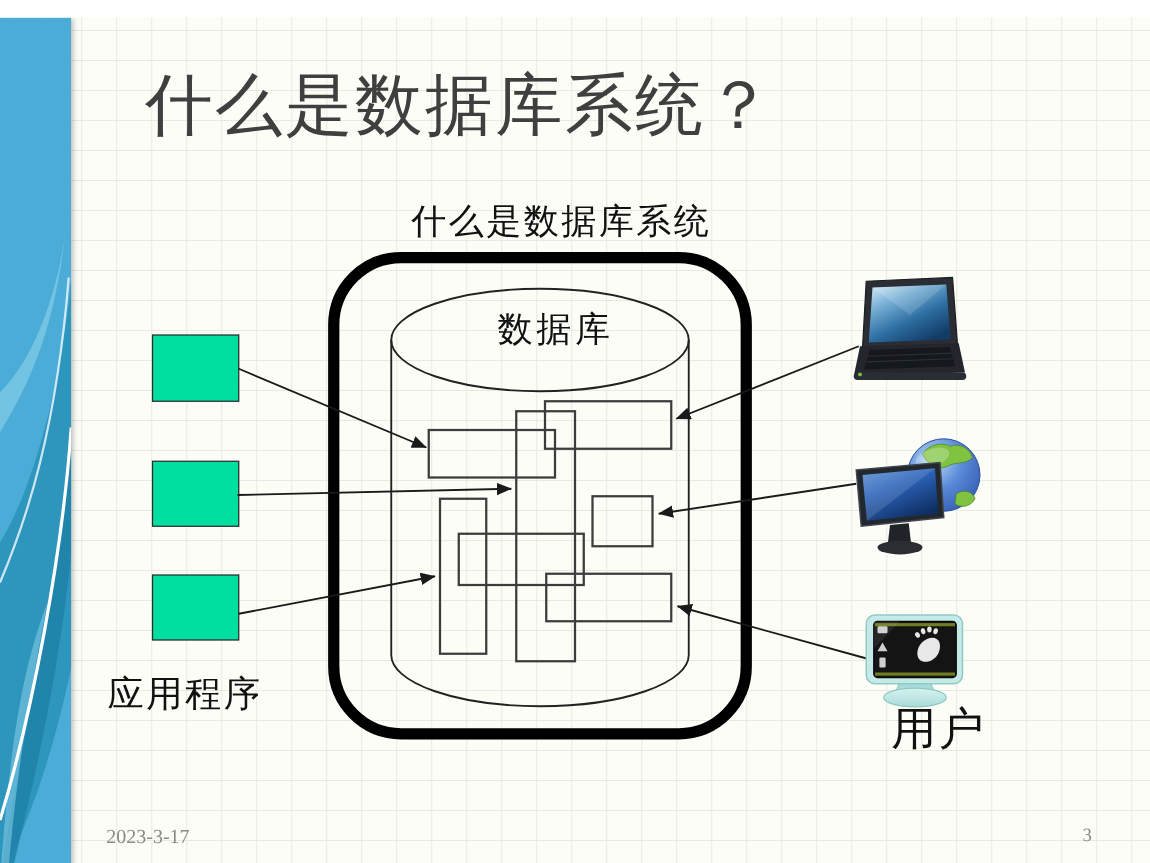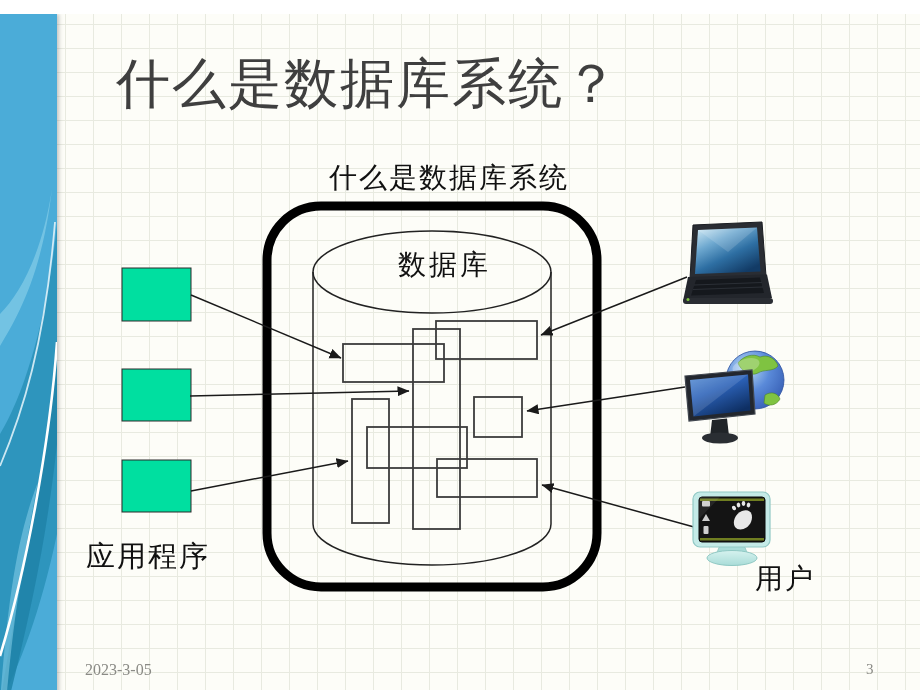--- a/index.html
+++ b/index.html
@@ -22,21 +22,21 @@
   }
   .title{
     position:absolute;left:116px;top:34px;margin:0;
     font-size:54px;font-weight:normal;color:#3F3F3F;
     letter-spacing:2px;white-space:nowrap;
   }
   .lbl{position:absolute;color:#111;white-space:nowrap;line-height:1.1;}
   .lbl-dbms{left:329px;top:149px;font-size:28px;letter-spacing:2px;}
   .lbl-db{left:398px;top:236px;font-size:28px;letter-spacing:3px;}
   .lbl-apps{left:86px;top:527px;font-size:29px;letter-spacing:2px;}
-  .lbl-users{left:755px;top:550px;font-size:28px;letter-spacing:2px;}
+  .lbl-users{left:713px;top:550px;font-size:36px;letter-spacing:2px;}
   .footer-date{position:absolute;left:85px;top:647px;font-size:16px;color:#8A8A85;}
   .footer-page{position:absolute;left:866px;top:647px;font-size:15px;color:#8A8A85;}
   .diagram{position:absolute;left:0;top:0;}
 </style>
 </head>
 <body>
 
 <div class="slide">
 
   <svg class="sidebar" viewBox="0 0 57 690" preserveAspectRatio="none">
@@ -163,16 +163,16 @@
       </g>
       <path d="M699,483 L720,483 L699,505 Z" fill="#FFFFFF" opacity="0.08"></path>
     </g>
   </svg>
 
   <div class="lbl lbl-dbms">什么是数据库系统</div>
   <div class="lbl lbl-db">数据库</div>
   <div class="lbl lbl-apps">应用程序</div>
   <div class="lbl lbl-users">用户</div>
 
-  <div class="footer-date">2023-3-05</div>
+  <div class="footer-date">2023-3-17</div>
   <div class="footer-page">3</div>
 
 </div>
 
 </body></html>

